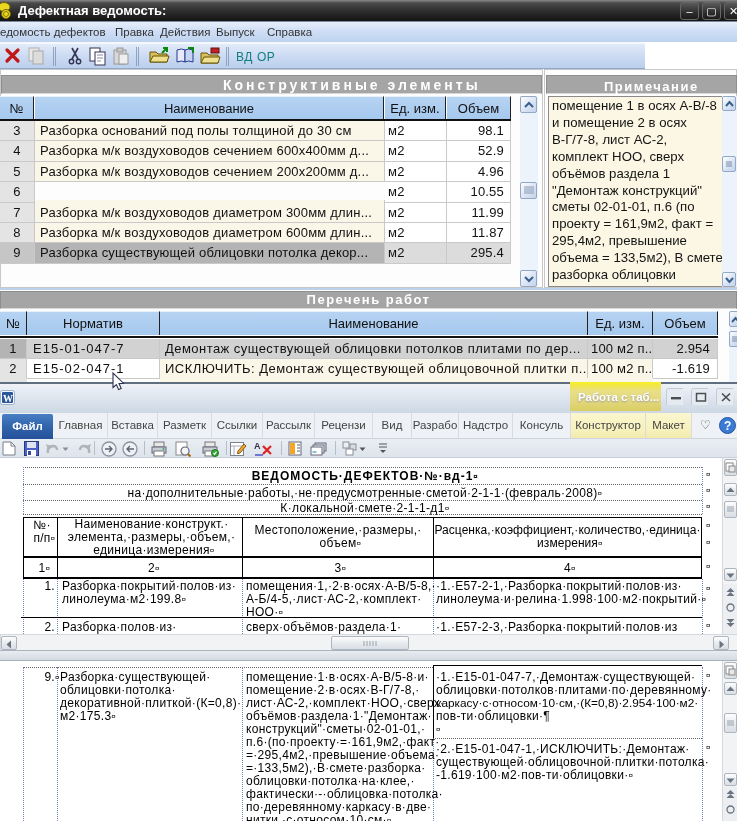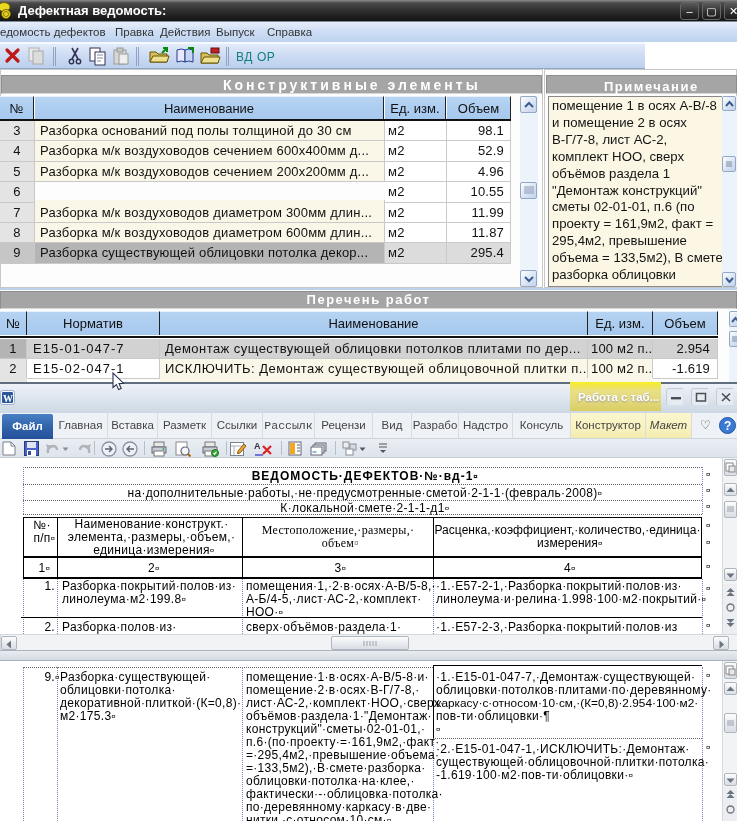--- a/index.html
+++ b/index.html
@@ -248,28 +248,28 @@
   <svg class="abs wbtn" style="left:716px;" width="20" height="18">
       <rect x="0.5" y="0.5" width="19" height="17" rx="2" fill="#e6ebf2" stroke="#c2cbd6"></rect>
       <path d="M6 5.5 l8 7.5 M14 5.5 l-8 7.5" stroke="#4a4f56" stroke-width="1.7"></path>
     </svg>
   <div id="wtabs" class="abs">
     <div id="tabfile" class="abs">Файл</div>
     <div class="wtab" style="left:54px;width:54px;">Главная</div>
     <div class="wtab" style="left:108px;width:50px;">Вставка</div>
     <div class="wtab" style="left:158px;width:54px;">Разметк</div>
     <div class="wtab" style="left:212px;width:51px;">Ссылки</div>
-    <div class="wtab" style="left:263px;width:52px;font-family:Liberation Mono, monospace;">Рассылк</div>
+    <div class="wtab" style="left:263px;width:52px;">Рассылк</div>
     <div class="wtab" style="left:315px;width:58px;">Рецензи</div>
     <div class="wtab" style="left:373px;width:39px;">Вид</div>
     <div class="wtab" style="left:412px;width:47px;">Разрабо</div>
     <div class="wtab" style="left:459px;width:54px;">Надстро</div>
     <div class="wtab" style="left:513px;width:58px;">Консуль</div>
     <div class="wtab ctxtab" style="left:571px;width:75px;">Конструктор</div>
-    <div class="wtab ctxtab" style="left:646px;width:46px;font-style:italic;">Макет</div>
+    <div class="wtab ctxtab" style="left:646px;width:46px;">Макет</div>
     <div class="abs" style="left:700px;top:5px;font-size:12px;color:#555;">♡</div>
     <svg class="abs" style="left:719px;top:4px;" width="17" height="17">
         <circle cx="8.5" cy="8.5" r="8" fill="#3a7ad4" stroke="#2255a0"></circle>
         <text x="5" y="13" font-size="12" font-weight="bold" fill="#fff" font-family="Liberation Sans">?</text>
       </svg>
   </div>
   <div id="wqat" class="abs">
    <svg class="abs" style="left:2px;top:2px;" width="14" height="15">
         <path d="M1 1 L9 1 L13 5 L13 14 L1 14 Z" fill="#fff" stroke="#7a7f87"></path>
         <path d="M9 1 L9 5 L13 5" fill="none" stroke="#7a7f87"></path>
@@ -380,21 +380,21 @@
     <div class="dotl" style="left:433px;top:121px;height:55px;"></div>
     <div class="dotl" style="left:702px;top:121px;height:55px;"></div>
     <div class="soll" style="left:21px;top:159px;width:681px;height:1px;"></div>
 
     <div class="dt" style="left:23px;top:12px;width:679px;text-align:center;font-weight:bold;letter-spacing:1px;">ВЕДОМОСТЬ·ДЕФЕКТОВ·№·вд-1<span class="cur">¤</span></div>
     <div class="dt" style="left:23px;top:29px;width:679px;text-align:center;">на·дополнительные·работы,·не·предусмотренные·сметой·2-1-1·(февраль·2008)<span class="cur">¤</span></div>
     <div class="dt" style="left:23px;top:44px;width:679px;text-align:center;">К·локальной·смете·2-1-1-д1<span class="cur">¤</span></div>
 
     <div class="dt" style="left:24px;top:61px;width:36px;text-align:center;">№·<br>п/п<span class="cur">¤</span></div>
     <div class="dt" style="left:61px;top:60px;width:181px;text-align:center;">Наименование·конструкт.·<br>элемента,·размеры,·объем,·<br>единица·измерения<span class="cur">¤</span></div>
-    <div class="dt" style="left:243px;top:66px;width:190px;text-align:center;font-family:Liberation Serif, serif;">Местоположение,·размеры,·<br>объем<span class="cur">¤</span></div>
+    <div class="dt" style="left:243px;top:66px;width:190px;text-align:center;">Местоположение,·размеры,·<br>объем<span class="cur">¤</span></div>
     <div class="dt" style="left:434px;top:66px;width:267px;text-align:center;letter-spacing:0.05px;">Расценка,·коэффициент,·количество,·единица·<br>измерения<span class="cur">¤</span></div>
 
     <div class="dt" style="left:24px;top:104px;width:36px;text-align:center;">1<span class="cur">¤</span></div>
     <div class="dt" style="left:61px;top:104px;width:181px;text-align:center;">2<span class="cur">¤</span></div>
     <div class="dt" style="left:243px;top:104px;width:190px;text-align:center;">3<span class="cur">¤</span></div>
     <div class="dt" style="left:434px;top:104px;width:267px;text-align:center;">4<span class="cur">¤</span></div>
 
     <div class="dt" style="left:24px;top:122px;width:31px;text-align:right;">1.</div>
     <div class="dt" style="left:62px;top:122px;">Разборка·покрытий·полов·из·<br>линолеума·м2·199.8<span class="cur">¤</span></div>
     <div class="dt" style="left:246px;top:122px;">помещения·1,·2·в·осях·А-В/5-8,·<br>А-Б/4-5,·лист·АС-2,·комплект·<br>НОО·<span class="cur">¤</span></div>

